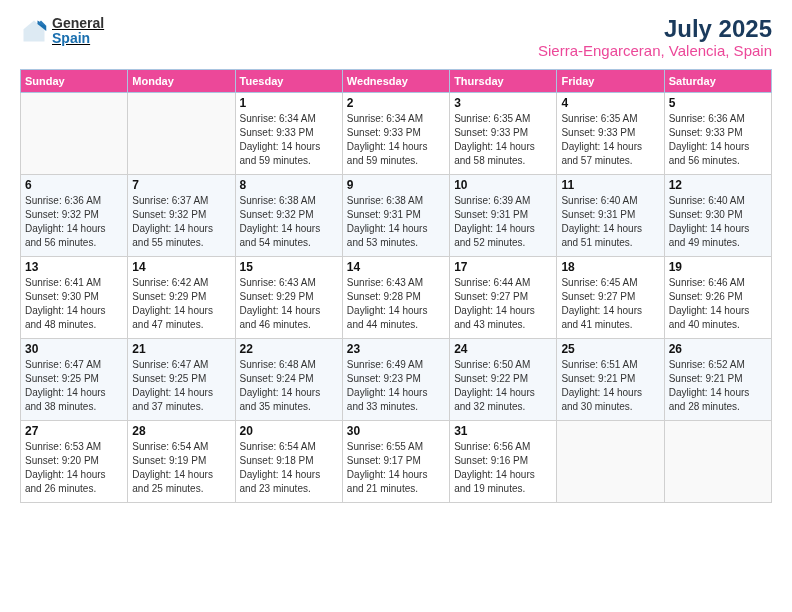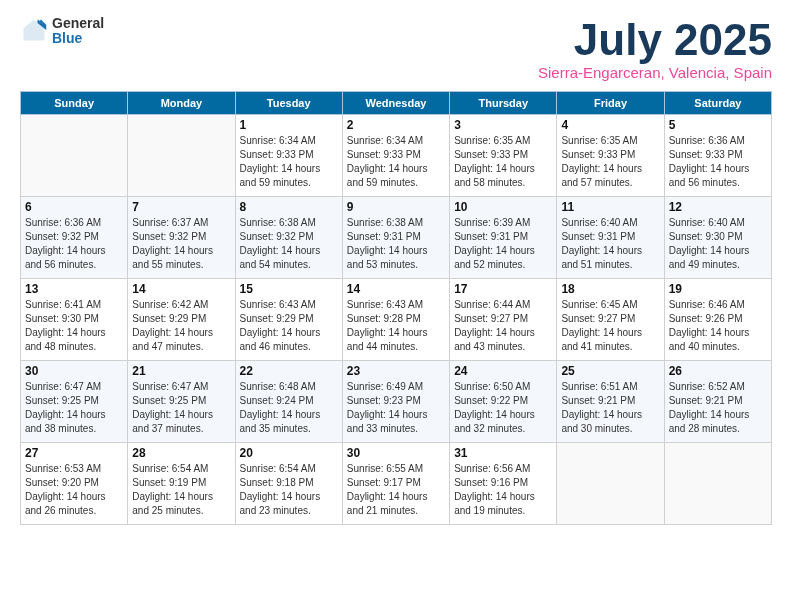--- a/index.html
+++ b/index.html
@@ -17,61 +17,63 @@
       background: #fff;
     }
     .header {
       display: flex;
       justify-content: space-between;
       align-items: flex-start;
       margin-bottom: 10px;
     }
     .logo {
       display: flex;
+      align-items: center;
       gap: 4px;
+      text-decoration: underline;
     }
     .logo-text {
       display: flex;
       flex-direction: column;
       font-size: 14px;
       font-weight: bold;
       line-height: 1.1;
     }
     .logo-general { color: #333; }
     .logo-blue { color: #1a6faf; }
     .logo-icon {
       width: 28px;
       height: 28px;
     }
     .title-block {
       text-align: right;
     }
     .title-month {
-      font-size: 44px;
+      font-size: 24px;
       color: #1a3a5c;
       font-weight: bold;
       line-height: 1.1;
       text-align: right;
     }
     .title-location {
       font-size: 15px;
       color: #ec4899;
     }
     .calendar {
       width: 100%;
       border-collapse: collapse;
       table-layout: fixed;
     }
     .calendar th {
-      background-color: #0369a1;
+      background-color: #ec4899;
       color: #fff;
       font-size: 11px;
       font-weight: bold;
       padding: 5px 4px;
-      text-align: center;
+      text-align: left;
       border: 1px solid #aac4e0;
     }
     .calendar td {
       vertical-align: top;
       padding: 3px 4px;
       font-size: 9.5px;
       color: #333;
       border: 1px solid #d0d0d0;
       height: 82px;
       background: #fff;
@@ -101,21 +103,21 @@
 <div class="page">
   <div class="header">
     <div class="logo">
       <svg class="logo-icon" viewBox="0 0 32 32">
         <polygon points="16,4 28,14 28,28 4,28 4,14" fill="#1a6faf" opacity="0.15"></polygon>
         <polygon points="20,8 30,16 30,10 20,4" fill="#1a6faf"></polygon>
         <polygon points="20,8 30,10 24,4" fill="#2979b8"></polygon>
       </svg>
       <div class="logo-text">
         <span class="logo-general">General</span>
-        <span class="logo-blue">Blue</span>
+        <span class="logo-blue">Spain</span>
       </div>
     </div>
     <div class="title-block">
       <div class="title-month">July 2025</div>
       <div class="title-location">Sierra-Engarceran, Valencia, Spain</div>
     </div>
   </div>
 
   <table class="calendar">
     <thead>

